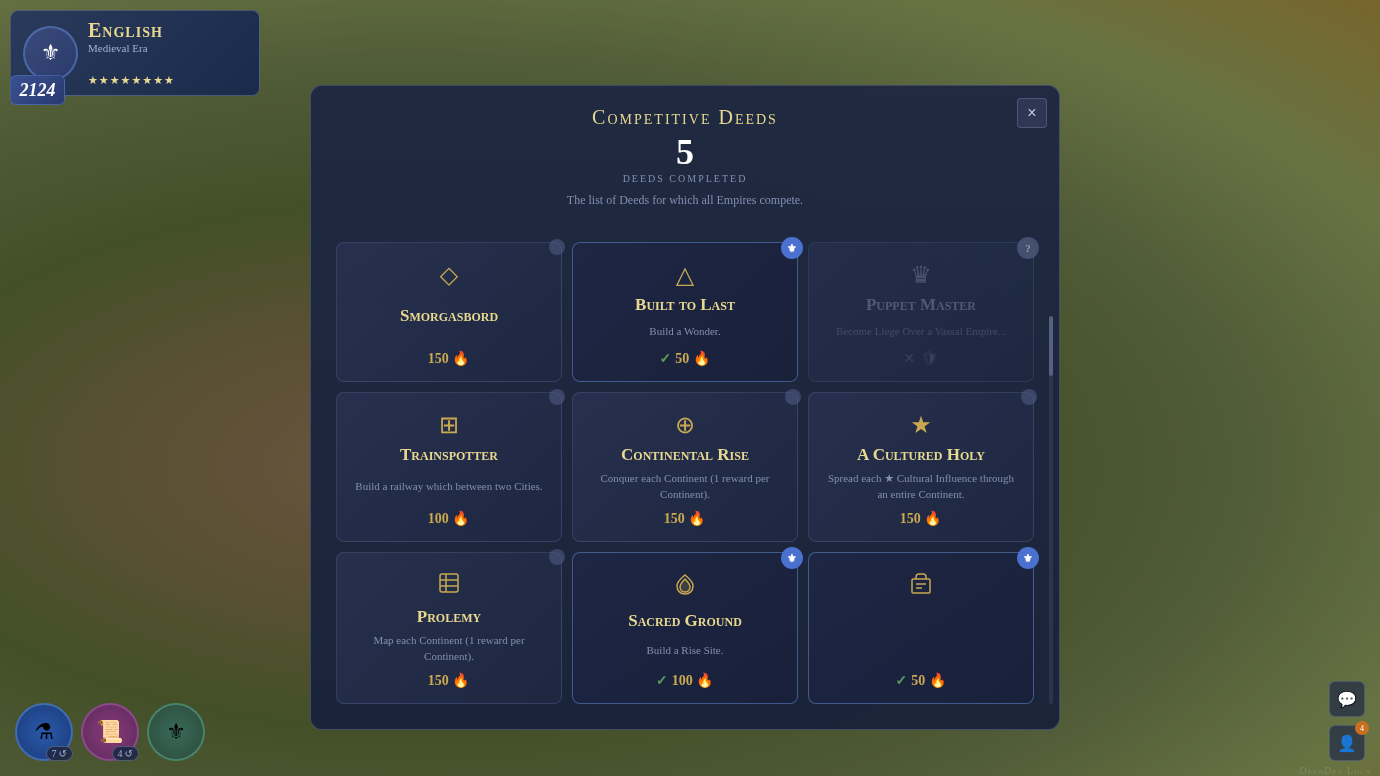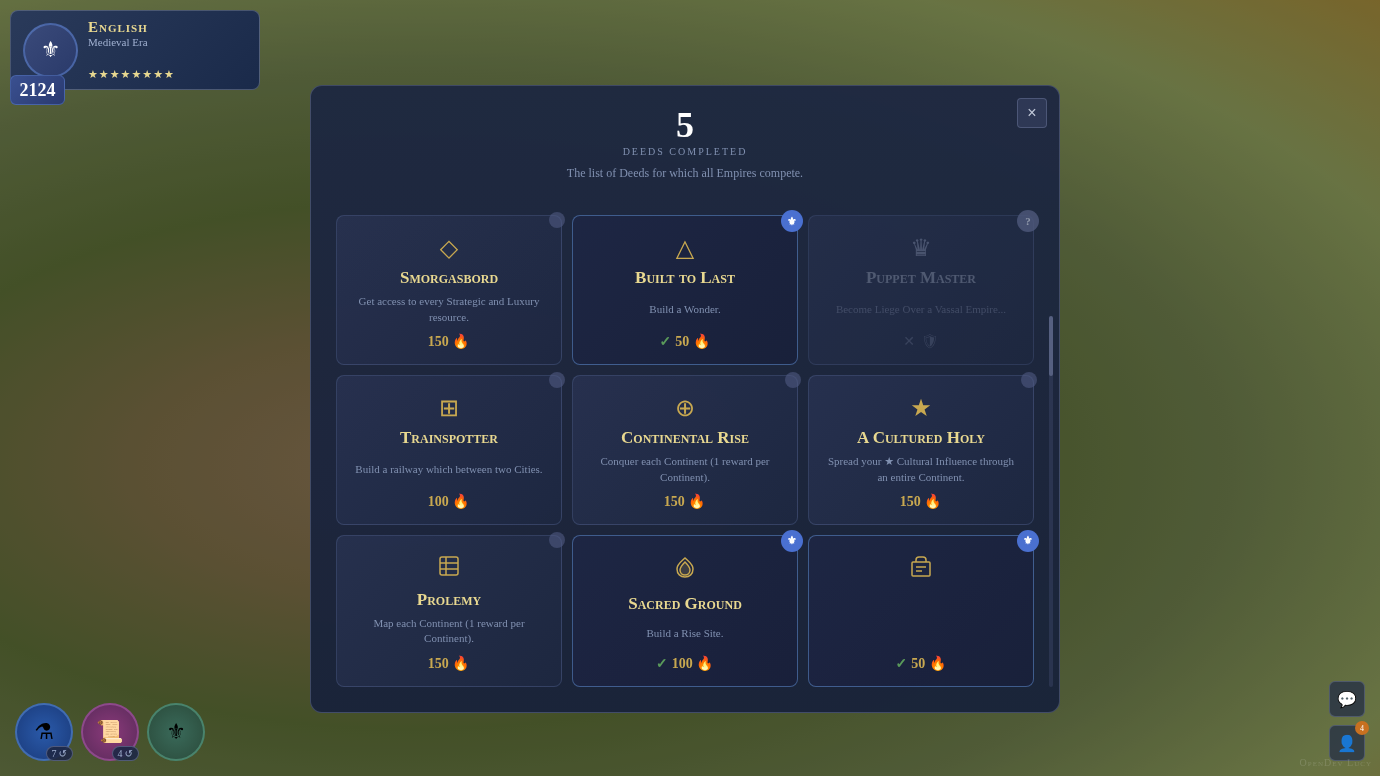--- a/index.html
+++ b/index.html
@@ -53,21 +53,21 @@
       font-size: 22px;
       border: 2px solid rgba(100,140,220,0.5);
       flex-shrink: 0;
     }
 
     .empire-info {
       flex: 1;
     }
 
     .empire-name {
-      font-size: 15px;
+      font-size: 20px;
       font-weight: bold;
       color: #e8d890;
       letter-spacing: 1px;
       font-variant: small-caps;
     }
 
     .empire-era {
       font-size: 11px;
       color: #a0b0d0;
       margin-bottom: 20px;
@@ -87,20 +87,21 @@
       border: 1px solid rgba(100,140,220,0.4);
       border-radius: 6px;
       color: #fff;
       font-size: 18px;
       font-weight: bold;
       width: 55px;
       height: 30px;
       display: flex;
       align-items: center;
       justify-content: center;
+      font-style: italic;
     }
 
     
     .dialog {
       position: absolute;
       top: 85px;
       left: 310px;
       width: 750px;
       background: linear-gradient(180deg, rgba(30,40,65,0.97) 0%, rgba(25,35,58,0.97) 100%);
       border: 1px solid rgba(150,160,200,0.3);
@@ -391,21 +392,21 @@
       height: 14px;
       font-size: 8px;
       display: flex;
       align-items: center;
       justify-content: center;
       color: #fff;
     }
 
     .watermark {
       position: absolute;
-      bottom: 8px;
+      bottom: 0;
       right: 8px;
       color: rgba(255,255,255,0.15);
       font-size: 10px;
       letter-spacing: 1px;
       font-variant: small-caps;
     }
 
     
     .flame {
       display: inline-block;
@@ -426,31 +427,31 @@
     <div class="empire-name">English</div>
     <div class="empire-era">Medieval Era</div>
     <div class="empire-stars">★★★★★★★★</div>
   </div>
 </div>
 <div class="empire-score">2124</div>
 
 <div class="dialog">
   <button class="close-btn">×</button>
 
+  <div class="dialog-title">Competitive Deeds</div>
   <div class="dialog-count">5</div>
   <div class="dialog-subtitle">Deeds Completed</div>
   <div class="dialog-desc">The list of Deeds for which all Empires compete.</div>
 
   <div class="deeds-grid">
 
     <div class="deed-card">
       <div class="deed-corner-badge dot"></div>
       <div class="deed-icon">◇</div>
       <div class="deed-name">Smorgasbord</div>
-      <div class="deed-desc">Get access to every Strategic and Luxury resource.</div>
       <div class="deed-reward">150 <span class="flame">🔥</span></div>
     </div>
 
     <div class="deed-card completed">
       <div class="deed-corner-badge" style="background:#4a70d0;">⚜</div>
       <div class="deed-icon">△</div>
       <div class="deed-name">Built to Last</div>
       <div class="deed-desc">Build a Wonder.</div>
       <div class="deed-reward"><span class="checkmark">✓</span> 50 <span class="flame">🔥</span></div>
     </div>
@@ -479,21 +480,21 @@
       <div class="deed-icon">⊕</div>
       <div class="deed-name">Continental Rise</div>
       <div class="deed-desc">Conquer each Continent (1 reward per Continent).</div>
       <div class="deed-reward">150 <span class="flame">🔥</span></div>
     </div>
 
     <div class="deed-card">
       <div class="deed-corner-badge dot"></div>
       <div class="deed-icon">★</div>
       <div class="deed-name">A Cultured Holy</div>
-      <div class="deed-desc">Spread your ★ Cultural Influence through an entire Continent.</div>
+      <div class="deed-desc">Spread each ★ Cultural Influence through an entire Continent.</div>
       <div class="deed-reward">150 <span class="flame">🔥</span></div>
     </div>
 
     <div class="deed-card">
       <div class="deed-corner-badge dot"></div>
       <div class="deed-icon">
         <svg width="24" height="24" viewBox="0 0 24 24" fill="none" stroke="#c8a850" stroke-width="1.5">
           <rect x="3" y="3" width="18" height="18" rx="2"></rect>
           <line x1="3" y1="9" x2="21" y2="9"></line>
           <line x1="3" y1="15" x2="21" y2="15"></line>

